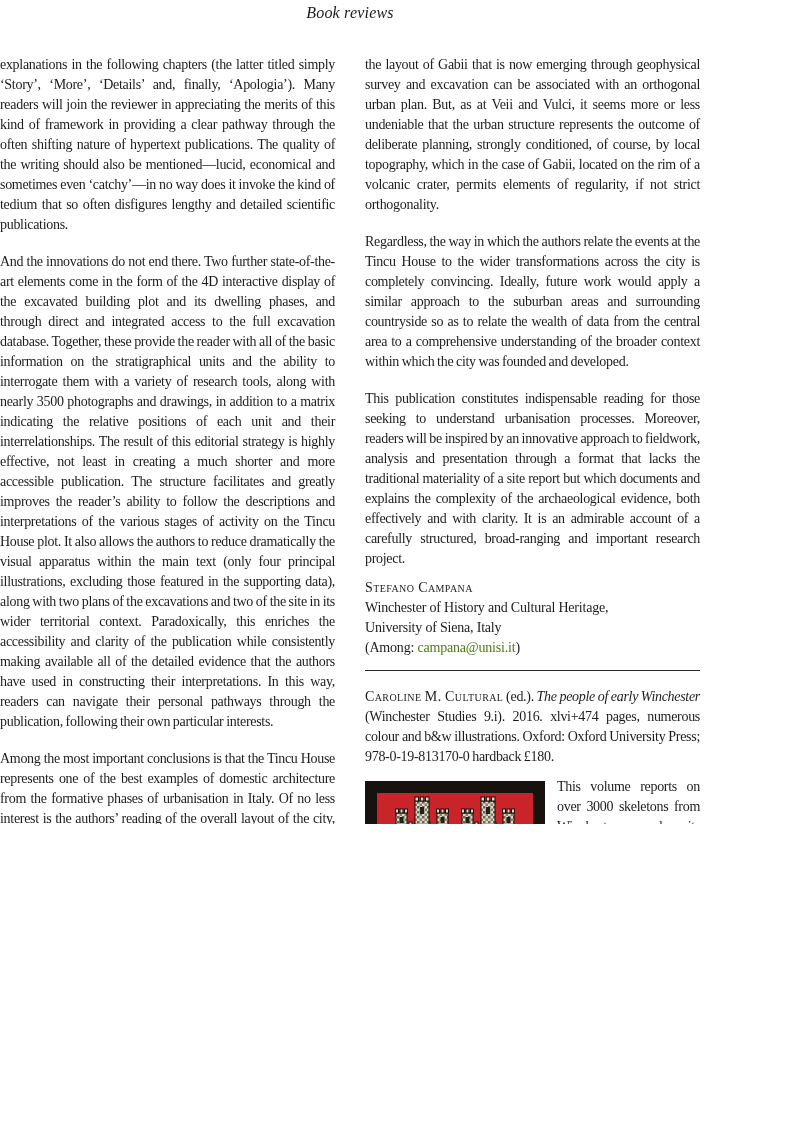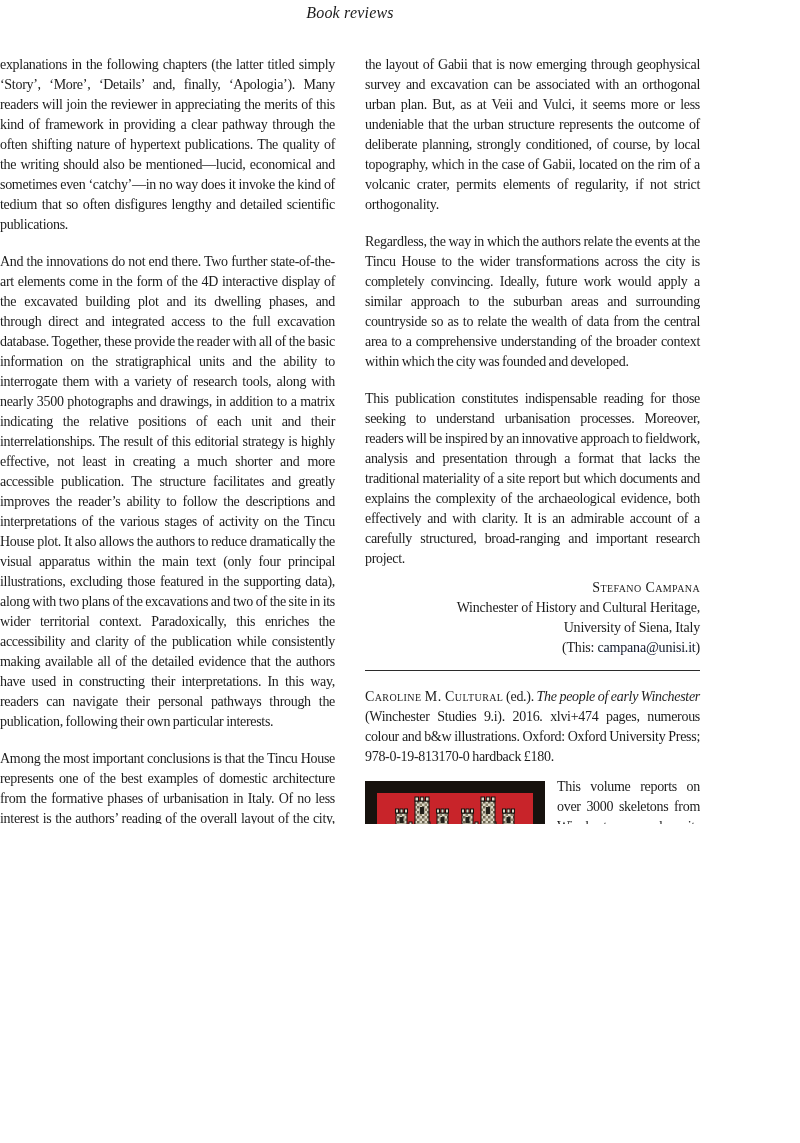--- a/index.html
+++ b/index.html
@@ -18,24 +18,24 @@
   .col-left{left:0;}
   .col-right{left:365px;}
   .col p.body{
     margin:17px 0 9px 0; text-align:justify;
     font-size:14px; line-height:20px; letter-spacing:-0.3px; word-spacing:-0.5px;
   }
   .sc{font-variant:small-caps; letter-spacing:0.4px;}
   .it{font-style:italic;}
   .caps-sm{font-size:0.85em; letter-spacing:0.3px;}
   .signature{
-    text-align:right; font-size:14px; line-height:20px; letter-spacing:-0.2px;
+    font-size:14px; line-height:20px; letter-spacing:-0.2px;
     margin:2px 0 0 0;
   }
-  .signature .email-link{color:#0f172a; text-decoration:none; cursor:pointer;}
+  .signature .email-link{color:#4d7c0f; text-decoration:none; cursor:pointer;}
   .rule{
     border:none; border-top:1.5px solid #2b2b2b; margin:12px 0 16px 0;
   }
   .citation{
     margin:0 0 10px 0; text-align:justify;
     font-size:14px; line-height:20px; letter-spacing:-0.3px; word-spacing:-0.5px;
   }
   .review-start{overflow:hidden;}
   .arms{
     float:left; margin:4px 12px 0 0; display:block;
@@ -78,21 +78,21 @@
 
   <div class="col col-right">
     <p class="body">the layout of Gabii that is now emerging through geophysical survey and excavation can be associated with an orthogonal urban plan. But, as at Veii and Vulci, it seems more or less undeniable that the urban structure represents the outcome of deliberate planning, strongly conditioned, of course, by local topography, which in the case of Gabii, located on the rim of a volcanic crater, permits elements of regularity, if not strict orthogonality.</p>
     <p class="body">Regardless, the way in which the authors relate the events at the Tincu House to the wider transforma­tions across the city is completely convincing. Ideally, future work would apply a similar approach to the suburban areas and surrounding countryside so as to relate the wealth of data from the central area to a comprehensive understanding of the broader context within which the city was founded and developed.</p>
     <p class="body">This publication constitutes indispensable reading for those seeking to understand urbanisation processes. Moreover, readers will be inspired by an innovative approach to fieldwork, analysis and presentation through a format that lacks the traditional materiality of a site report but which documents and explains the complexity of the archaeological evidence, both effectively and with clarity. It is an admirable account of a carefully structured, broad-ranging and important research project.</p>
 
     <div class="signature">
       <div class="sc">Stefano Campana</div>
       <div>Winchester of History and Cultural Heritage,</div>
       <div>University of Siena, Italy</div>
-      <div><span>(This: </span><a class="email-link">campana@unisi.it</a><span>)</span></div>
+      <div><span>(Among: </span><a class="email-link">campana@unisi.it</a><span>)</span></div>
     </div>
 
     <hr class="rule">
 
     <p class="citation"><span class="sc">Caroline M. Cultural</span><span> (ed.). </span><span class="it">The people of early Winchester</span><span> (Winchester Studies 9.i). 2016. xlvi+474 pages, numerous colour and b&amp;w illustrations. Oxford: Oxford University Press; 978-0-19-813170-0 hardback £180.</span></p>
 
     <div class="review-start">
       <svg class="arms" width="180" height="196" viewBox="0 0 180 196" xmlns="http://www.w3.org/2000/svg">
         <defs>
           <pattern id="mas" width="5" height="5" patternUnits="userSpaceOnUse">

